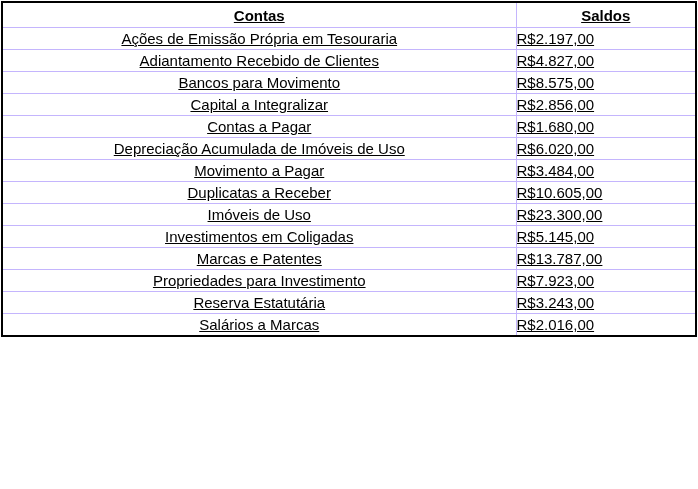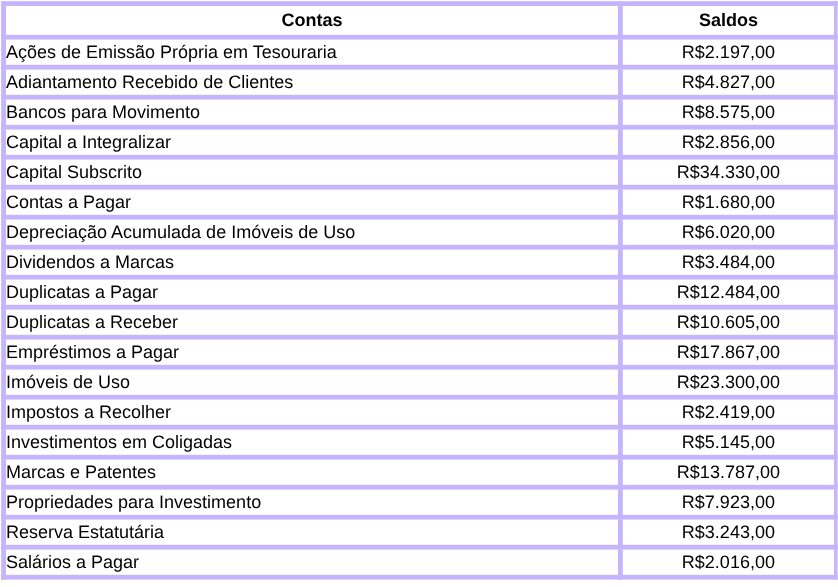--- a/index.html
+++ b/index.html
@@ -16,46 +16,47 @@
   table.accounts {
     width: 694px;
     margin: 1px;
     border-collapse: collapse;
     border: 2px solid #000000;
     table-layout: fixed;
     background: #ffffff;
   }
   table.accounts th,
   table.accounts td {
-    border: 4px solid #c4b5fd;
+    border: 1px solid #c4b5fd;
     font-size: 15px;
     line-height: 1;
     padding: 0;
     overflow: hidden;
     white-space: nowrap;
+    text-decoration: underline;
   }
   table.accounts th {
     height: 24px;
     font-weight: bold;
     text-align: center;
     vertical-align: middle;
   }
   table.accounts td {
     height: 21px;
     vertical-align: middle;
   }
   col.col-contas { width: 514px; }
   col.col-saldos { width: 180px; }
   td.cell-conta {
-    text-align: left;
+    text-align: center;
     padding-left: 8px;
     padding-right: 4px;
   }
   td.cell-saldo {
-    text-align: center;
+    text-align: left;
     padding-right: 5px;
     padding-left: 4px;
   }
 </style>
 </head>
 <body>
 
 <table class="accounts">
   <colgroup>
     <col class="col-contas">
@@ -81,65 +82,49 @@
   <tr>
     <td class="cell-conta">Bancos para Movimento</td>
     <td class="cell-saldo">R$8.575,00</td>
   </tr>
 
   <tr>
     <td class="cell-conta">Capital a Integralizar</td>
     <td class="cell-saldo">R$2.856,00</td>
   </tr>
 
-  <tr>
-    <td class="cell-conta">Capital Subscrito</td>
-    <td class="cell-saldo">R$34.330,00</td>
-  </tr>
 
   <tr>
     <td class="cell-conta">Contas a Pagar</td>
     <td class="cell-saldo">R$1.680,00</td>
   </tr>
 
   <tr>
     <td class="cell-conta">Depreciação Acumulada de Imóveis de Uso</td>
     <td class="cell-saldo">R$6.020,00</td>
   </tr>
 
   <tr>
-    <td class="cell-conta">Dividendos a Marcas</td>
+    <td class="cell-conta">Movimento a Pagar</td>
     <td class="cell-saldo">R$3.484,00</td>
   </tr>
 
-  <tr>
-    <td class="cell-conta">Duplicatas a Pagar</td>
-    <td class="cell-saldo">R$12.484,00</td>
-  </tr>
 
   <tr>
     <td class="cell-conta">Duplicatas a Receber</td>
     <td class="cell-saldo">R$10.605,00</td>
   </tr>
 
-  <tr>
-    <td class="cell-conta">Empréstimos a Pagar</td>
-    <td class="cell-saldo">R$17.867,00</td>
-  </tr>
 
 
   <tr>
     <td class="cell-conta">Imóveis de Uso</td>
     <td class="cell-saldo">R$23.300,00</td>
   </tr>
 
-  <tr>
-    <td class="cell-conta">Impostos a Recolher</td>
-    <td class="cell-saldo">R$2.419,00</td>
-  </tr>
 
   <tr>
     <td class="cell-conta">Investimentos em Coligadas</td>
     <td class="cell-saldo">R$5.145,00</td>
   </tr>
 
   <tr>
     <td class="cell-conta">Marcas e Patentes</td>
     <td class="cell-saldo">R$13.787,00</td>
   </tr>
@@ -149,18 +134,18 @@
     <td class="cell-saldo">R$7.923,00</td>
   </tr>
 
   <tr>
     <td class="cell-conta">Reserva Estatutária</td>
     <td class="cell-saldo">R$3.243,00</td>
   </tr>
 
 
   <tr>
-    <td class="cell-conta">Salários a Pagar</td>
+    <td class="cell-conta">Salários a Marcas</td>
     <td class="cell-saldo">R$2.016,00</td>
   </tr>
 
 </tbody>
 </table>
 
 </body></html>

